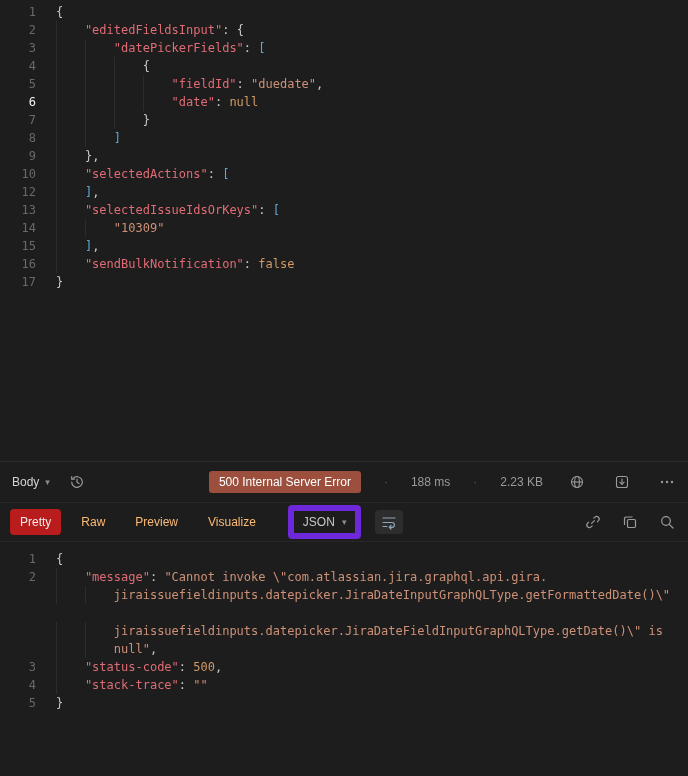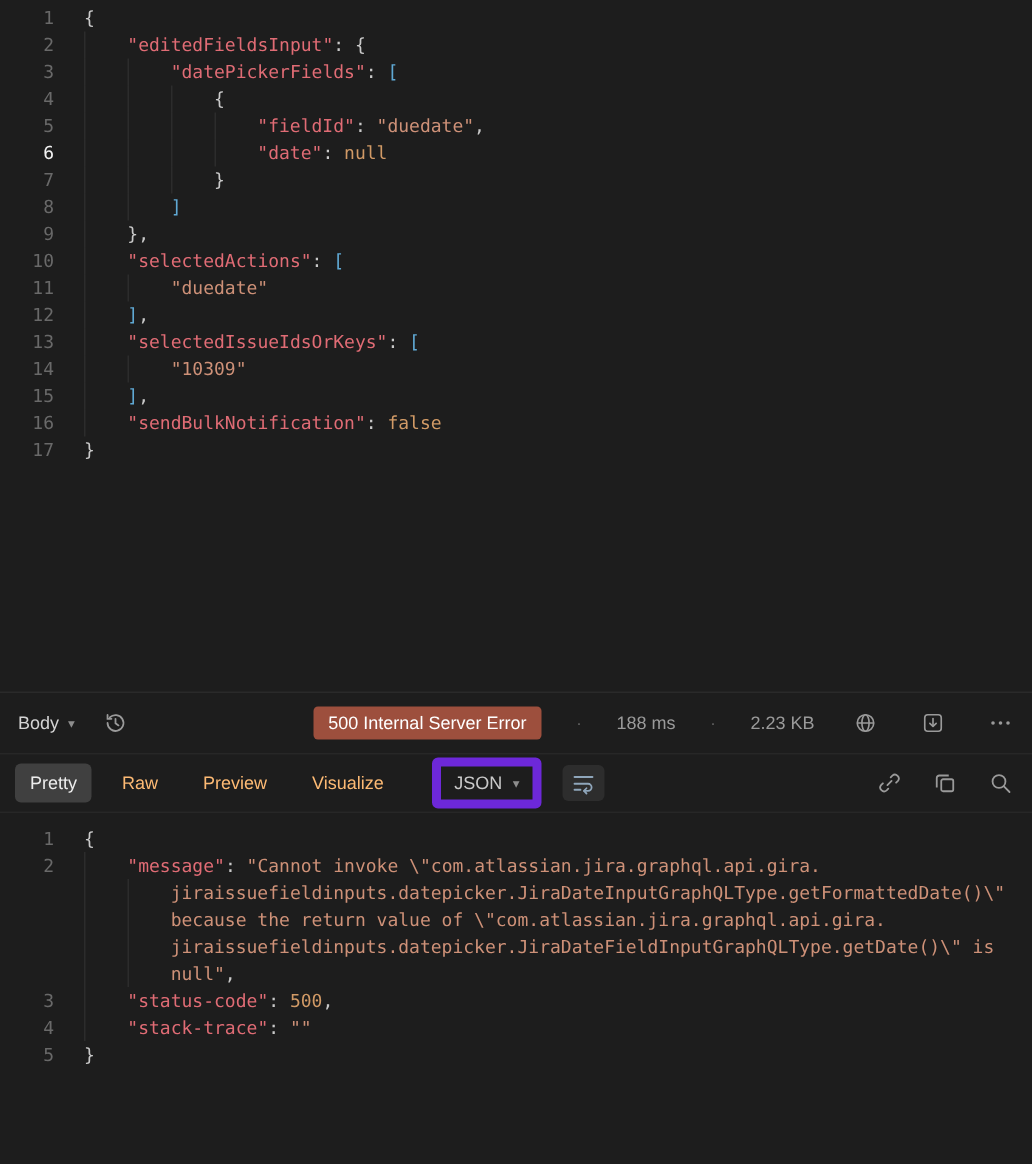--- a/index.html
+++ b/index.html
@@ -40,21 +40,21 @@
   .status-pill { background:var(--c-status_bg,#9d4f3d); color:#ffffff;
                  padding:4px 10px; border-radius:3px; white-space:nowrap; }
   .dot-sep { color:#5e5e5e; }
   .meta-text { color:#9a9a9a; white-space:nowrap; }
 
   
   .tabs-row { height:39px; display:flex; align-items:center; padding:0 10px;
               border-bottom:1px solid #272727; }
   .tabs-group { display:flex; align-items:center; gap:10px; }
   .tab { color:#fdba74; padding:6px 10px; border-radius:4px; cursor:pointer; }
-  .tab.active { color:#ededed; background:#404040; }
+  .tab.active { color:#ededed; background:#b91c1c; }
   .format-select { margin-left:22px; display:flex; align-items:center; gap:7px;
                    border:6px solid #6d28d9; border-radius:4px; padding:4px 9px;
                    color:#c9c9c9; cursor:pointer; }
   .wrap-btn { margin-left:14px; background:#2d2d2d; border-radius:4px;
               width:28px; height:24px; display:flex; align-items:center;
               justify-content:center; color:#8fa6bb; cursor:pointer; }
   .tabs-right { margin-left:auto; display:flex; align-items:center; gap:15px; color:#9a9a9a; }
 
   .response-viewer { padding-top:8px; height:234px; overflow:hidden; }
 
@@ -68,21 +68,20 @@
       <div class="code-line"><span class="gutter">1</span><span class="code-text"><span class="tok-brace">{</span></span></div>
       <div class="code-line"><span class="gutter">2</span><span class="code-text"><span class="ind"></span><span class="tok-key">"editedFieldsInput"</span><span class="tok-punct">: </span><span class="tok-brace">{</span></span></div>
       <div class="code-line"><span class="gutter">3</span><span class="code-text"><span class="ind"></span><span class="ind"></span><span class="tok-key">"datePickerFields"</span><span class="tok-punct">: </span><span class="tok-bracket">[</span></span></div>
       <div class="code-line"><span class="gutter">4</span><span class="code-text"><span class="ind"></span><span class="ind"></span><span class="ind"></span><span class="tok-brace">{</span></span></div>
       <div class="code-line"><span class="gutter">5</span><span class="code-text"><span class="ind"></span><span class="ind"></span><span class="ind"></span><span class="ind"></span><span class="tok-key">"fieldId"</span><span class="tok-punct">: </span><span class="tok-string">"duedate"</span><span class="tok-punct">,</span></span></div>
       <div class="code-line active-line"><span class="gutter">6</span><span class="code-text"><span class="ind"></span><span class="ind"></span><span class="ind"></span><span class="ind"></span><span class="tok-key">"date"</span><span class="tok-punct">: </span><span class="tok-literal">null</span></span></div>
       <div class="code-line"><span class="gutter">7</span><span class="code-text"><span class="ind"></span><span class="ind"></span><span class="ind"></span><span class="tok-brace">}</span></span></div>
       <div class="code-line"><span class="gutter">8</span><span class="code-text"><span class="ind"></span><span class="ind"></span><span class="tok-bracket">]</span></span></div>
       <div class="code-line"><span class="gutter">9</span><span class="code-text"><span class="ind"></span><span class="tok-brace">}</span><span class="tok-punct">,</span></span></div>
       <div class="code-line"><span class="gutter">10</span><span class="code-text"><span class="ind"></span><span class="tok-key">"selectedActions"</span><span class="tok-punct">: </span><span class="tok-bracket">[</span></span></div>
-      <div class="code-line"><span class="gutter">11</span><span class="code-text"><span class="ind"></span><span class="ind"></span><span class="tok-string">"duedate"</span></span></div>
       <div class="code-line"><span class="gutter">12</span><span class="code-text"><span class="ind"></span><span class="tok-bracket">]</span><span class="tok-punct">,</span></span></div>
       <div class="code-line"><span class="gutter">13</span><span class="code-text"><span class="ind"></span><span class="tok-key">"selectedIssueIdsOrKeys"</span><span class="tok-punct">: </span><span class="tok-bracket">[</span></span></div>
       <div class="code-line"><span class="gutter">14</span><span class="code-text"><span class="ind"></span><span class="ind"></span><span class="tok-string">"10309"</span></span></div>
       <div class="code-line"><span class="gutter">15</span><span class="code-text"><span class="ind"></span><span class="tok-bracket">]</span><span class="tok-punct">,</span></span></div>
       <div class="code-line"><span class="gutter">16</span><span class="code-text"><span class="ind"></span><span class="tok-key">"sendBulkNotification"</span><span class="tok-punct">: </span><span class="tok-literal">false</span></span></div>
       <div class="code-line"><span class="gutter">17</span><span class="code-text"><span class="tok-brace">}</span></span></div>
     </div>
 </div>
 
 <div class="meta-bar">
@@ -168,20 +167,20 @@
       </svg>
     </div>
   </div>
 </div>
 
 <div class="response-viewer">
   <div class="code-block">
       <div class="code-line"><span class="gutter">1</span><span class="code-text"><span class="tok-brace">{</span></span></div>
       <div class="code-line"><span class="gutter">2</span><span class="code-text"><span class="ind"></span><span class="tok-key">"message"</span><span class="tok-punct">: </span><span class="tok-string">"Cannot invoke \"com.atlassian.jira.graphql.api.gira.</span></span></div>
       <div class="code-line"><span class="gutter"></span><span class="code-text"><span class="ind"></span><span class="ind"></span><span class="tok-string">jiraissuefieldinputs.datepicker.JiraDateInputGraphQLType.getFormattedDate()\"</span></span></div>
-      <div class="code-line"><span class="gutter"></span><span class="code-text"><span class="ind"></span><span class="ind"></span><span class="tok-string">because the return value of \"com.atlassian.jira.graphql.api.gira.</span></span></div>
+      <div class="code-line"><span class="gutter"></span></div>
       <div class="code-line"><span class="gutter"></span><span class="code-text"><span class="ind"></span><span class="ind"></span><span class="tok-string">jiraissuefieldinputs.datepicker.JiraDateFieldInputGraphQLType.getDate()\" is</span></span></div>
       <div class="code-line"><span class="gutter"></span><span class="code-text"><span class="ind"></span><span class="ind"></span><span class="tok-string">null"</span><span class="tok-punct">,</span></span></div>
       <div class="code-line"><span class="gutter">3</span><span class="code-text"><span class="ind"></span><span class="tok-key">"status-code"</span><span class="tok-punct">: </span><span class="tok-literal">500</span><span class="tok-punct">,</span></span></div>
       <div class="code-line"><span class="gutter">4</span><span class="code-text"><span class="ind"></span><span class="tok-key">"stack-trace"</span><span class="tok-punct">: </span><span class="tok-string">""</span></span></div>
       <div class="code-line"><span class="gutter">5</span><span class="code-text"><span class="tok-brace">}</span></span></div>
     </div>
 </div>
 
 </body></html>

